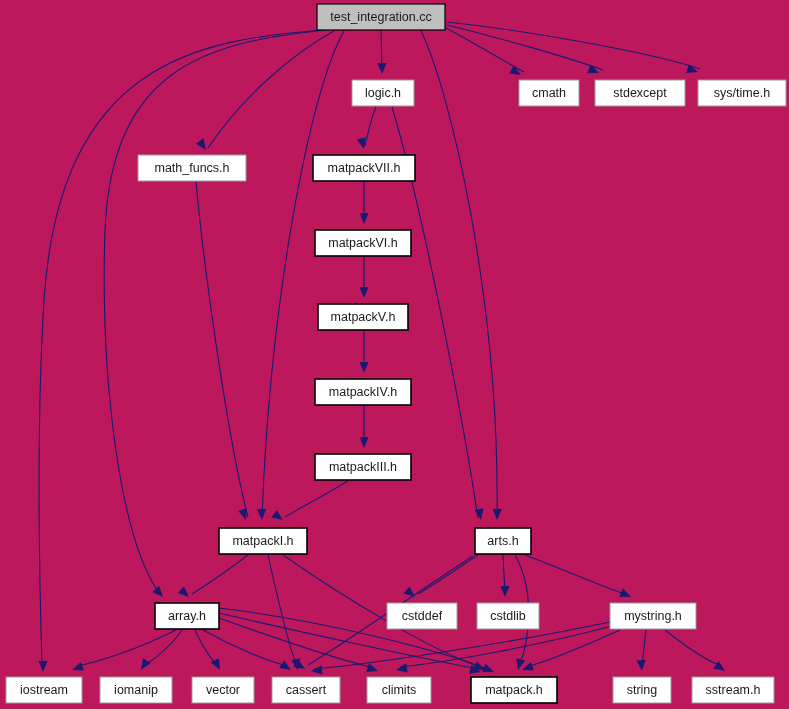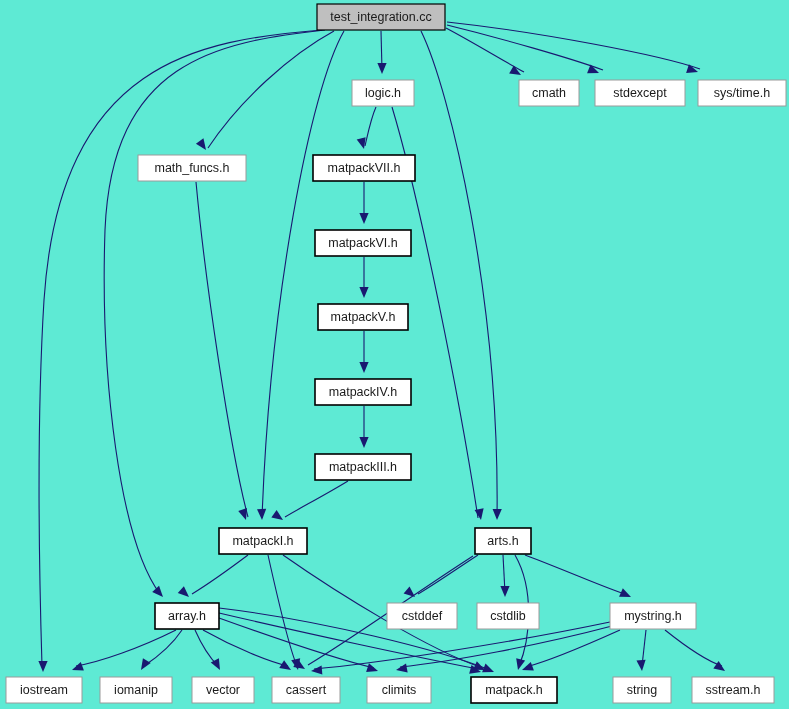--- a/index.html
+++ b/index.html
@@ -1,16 +1,16 @@
 <!DOCTYPE html>
 <html><head>
 <meta charset="utf-8">
 <style>
   html,body{margin:0;padding:0;background:#ffffff;}
-  #canvas{position:relative;width:789px;height:709px;background:#5eead4;
+  #canvas{position:relative;width:789px;height:709px;background:#be185d;
           font-family:"Liberation Sans","DejaVu Sans",sans-serif;overflow:hidden;}
   svg#graph{position:absolute;left:0;top:0;width:789px;height:709px;}
   .node-rect{fill:#ffffff;stroke:#9a9a9a;stroke-width:1;}
   .node-rect.thick{stroke:#000000;stroke-width:1.6;}
   .node-rect.root{fill:#bfbfbf;stroke:#000000;stroke-width:1.2;}
   .node-label{font-family:"Liberation Sans","DejaVu Sans",sans-serif;font-size:12.5px;
               fill:#1a1a1a;text-anchor:middle;dominant-baseline:middle;}
   .edge{fill:none;stroke:#191970;stroke-width:1.1;}
   .arrow{fill:#191970;stroke:none;}
 </style>

